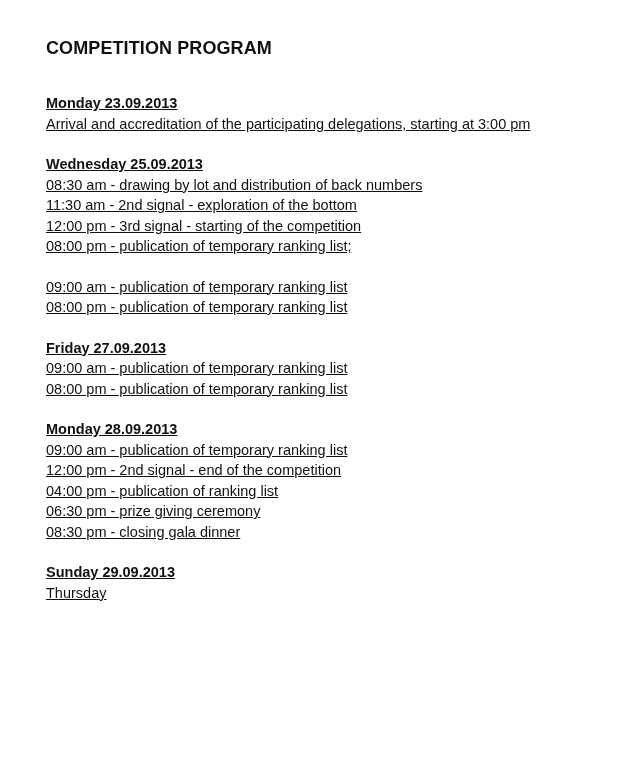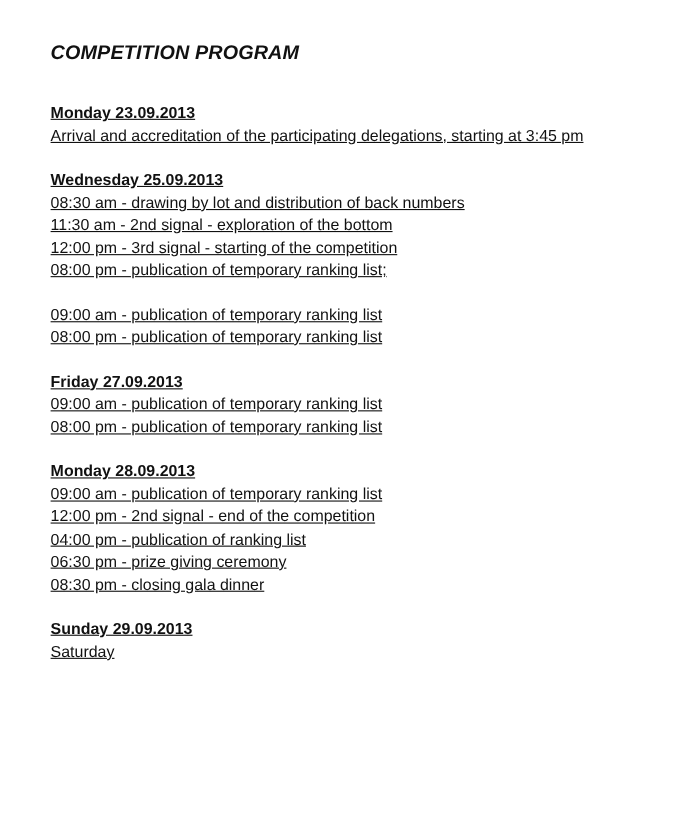--- a/index.html
+++ b/index.html
@@ -20,21 +20,20 @@
       left: 46px;
       top: 36px;
       width: 560px;
     }
     .title {
       font-size: 18px;
       font-weight: bold;
       letter-spacing: 0.1px;
       margin: 0 0 33px 0;
       line-height: 24px;
-      font-style: italic;
     }
     .day {
       margin: 0 0 20px 0;
       text-decoration: underline;
     }
     .day-heading {
       font-size: 14.5px;
       font-weight: bold;
       line-height: 20.5px;
       margin: 0;
@@ -47,21 +46,21 @@
     }
   </style>
 </head>
 <body>
 
 <div class="page">
   <h1 class="title">COMPETITION PROGRAM</h1>
 
   <section class="day">
     <p class="day-heading">Monday 23.09.2013</p>
-    <p class="event">Arrival and accreditation of the participating delegations, starting at 3:45 pm</p>
+    <p class="event">Arrival and accreditation of the participating delegations, starting at 3:00 pm</p>
   </section>
 
 
   <section class="day">
     <p class="day-heading">Wednesday 25.09.2013</p>
     <p class="event">08:30 am - drawing by lot and distribution of back numbers</p>
     <p class="event">11:30 am - 2nd signal - exploration of the bottom</p>
     <p class="event">12:00 pm - 3rd signal - starting of the competition</p>
     <p class="event">08:00 pm - publication of temporary ranking list;</p>
   </section>
@@ -81,15 +80,15 @@
     <p class="day-heading">Monday 28.09.2013</p>
     <p class="event">09:00 am - publication of temporary ranking list</p>
     <p class="event">12:00 pm - 2nd signal - end of the competition</p>
     <p class="event">04:00 pm - publication of ranking list</p>
     <p class="event">06:30 pm - prize giving ceremony</p>
     <p class="event">08:30 pm - closing gala dinner</p>
   </section>
 
   <section class="day">
     <p class="day-heading">Sunday 29.09.2013</p>
-    <p class="event">Saturday</p>
+    <p class="event">Thursday</p>
   </section>
 </div>
 
 </body></html>

